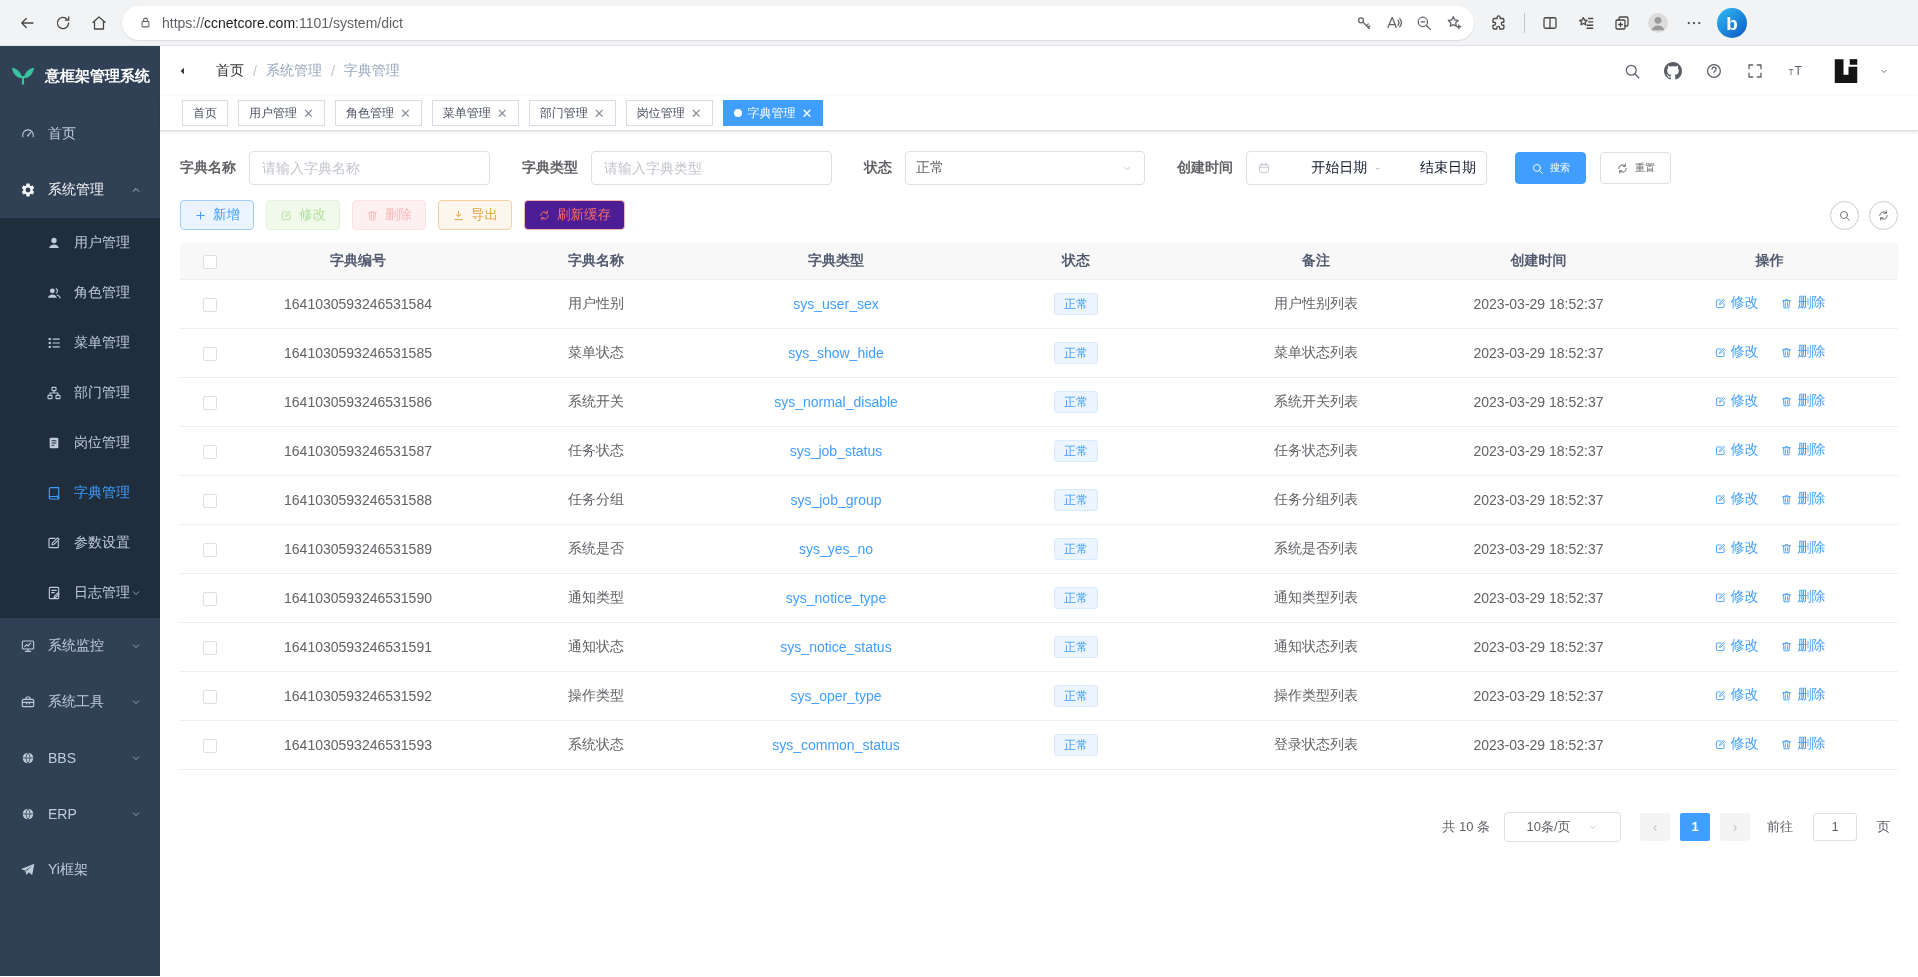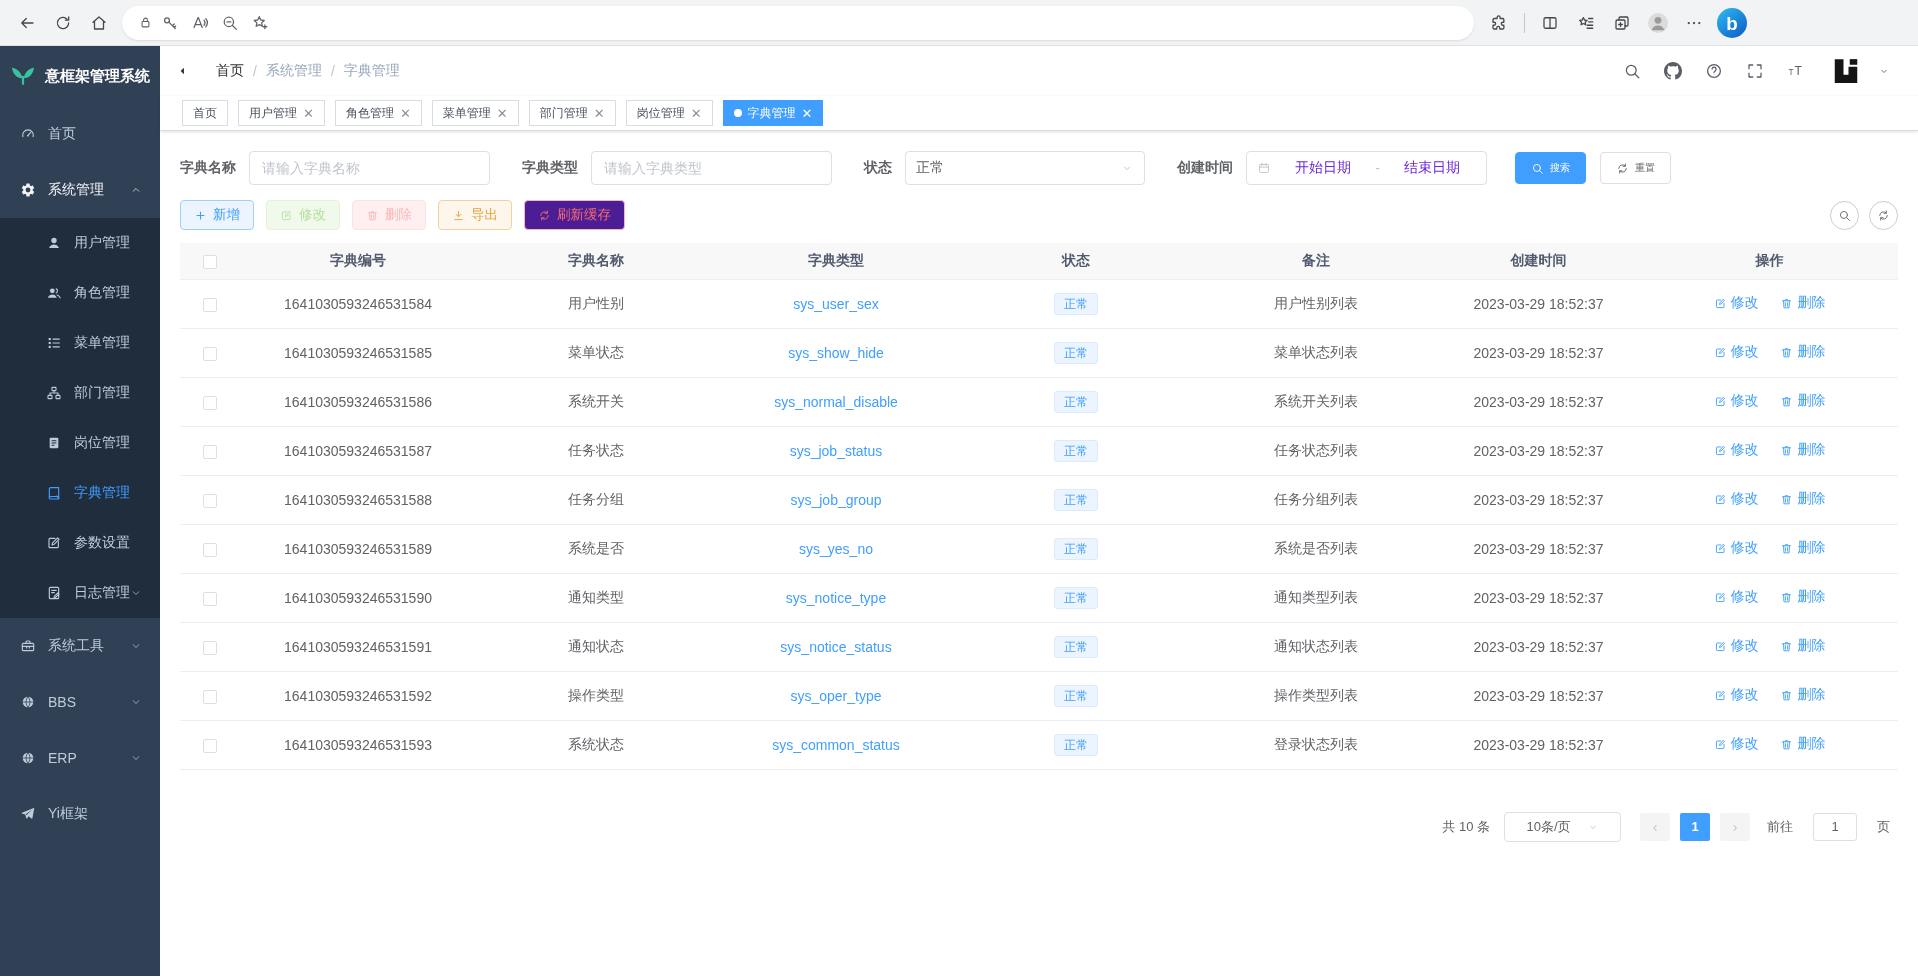--- a/index.html
+++ b/index.html
@@ -61,21 +61,21 @@
   
   .content { flex:1; padding:20px; overflow:hidden; }
 
   .filter-row { display:flex; align-items:center; margin-bottom:15px; }
   .f-label { font-size:14px; font-weight:700; color:#606266; margin-right:13px; white-space:nowrap; }
   .f-input { width:241px; height:34px; border:1px solid #dcdfe6; border-radius:4px; padding:0 12px; font-size:14px; color:#606266; font-family:inherit; margin-right:32px; outline:none; background:#fff; }
   .f-input::placeholder { color:#c0c4cc; }
   .f-select { width:240px; height:34px; border:1px solid #dcdfe6; border-radius:4px; padding:0 10px; display:flex; align-items:center; justify-content:space-between; font-size:14px; color:#606266; margin-right:32px; cursor:pointer; background:#fff; }
   .f-select svg, .daterange svg.cal { width:14px; height:14px; color:#c0c4cc; flex:none; }
   .daterange { width:241px; height:34px; border:1px solid #dcdfe6; border-radius:4px; display:flex; align-items:center; gap:8px; padding:0 10px; font-size:14px; margin-right:28px; background:#fff; cursor:pointer; }
-  .daterange .ph { color:#6d28d9; flex:1; text-align:center; }
+  .daterange .ph { color:#0f172a; flex:1; text-align:right; }
   .daterange .dash { color:#c0c4cc; }
   .btn { height:32px; border-radius:4px; display:inline-flex; align-items:center; justify-content:center; gap:6px; font-size:10px; cursor:pointer; border:1px solid transparent; padding:0 15px; font-family:inherit; white-space:nowrap; }
   .btn svg { width:13px; height:13px; }
   .btn-primary { background:#409eff; border-color:#409eff; color:#fff; }
   .btn-default { background:#fff; border-color:#dcdfe6; color:#606266; }
 
   .btn-row { display:flex; align-items:center; gap:12px; margin-bottom:13px; }
   .btn-sm { height:30px; padding:0 13px; font-size:13.5px; }
   .btn-plain-blue   { background:#ecf5ff; border-color:#a0cfff; color:#409eff; }
   .btn-plain-green  { background:#f0f9eb; border-color:#e1f3d8; color:#b3e19d; }
@@ -319,20 +319,21 @@
           <use href="#i-home"></use>
         </svg>
       </span>
     </div>
   <div class="url-pill">
     <span class="b-icon" style="width:22px;height:22px;color:#5f6368;">
         <svg class="ic" style="width:15px;height:15px;">
           <use href="#i-lock"></use>
         </svg>
       </span>
+    <span class="url-text"><span class="url-scheme">https://</span><span class="url-host">ccnetcore.com</span><span class="url-rest">:1101/system/dict</span></span>
     <div style="display:flex;align-items:center;gap:2px;">
         <span class="b-icon icon-key">
           <svg class="ic">
             <use href="#i-key"></use>
           </svg>
         </span>
         <span class="b-icon icon-read-aloud">
           <svg class="ic">
             <use href="#i-read-aloud"></use>
           </svg>
@@ -476,20 +477,29 @@
   <div class="menu-item sub">
     <svg class="ic mi-icon">
             <use href="#i-log-doc"></use>
           </svg>
     <span class="mi-label">日志管理</span>
     <svg class="ic mi-caret">
             <use href="#i-chevron-down"></use>
           </svg>
   </div>
 
+  <div class="menu-item root">
+    <svg class="ic mi-icon">
+            <use href="#i-monitor"></use>
+          </svg>
+    <span class="mi-label">系统监控</span>
+    <svg class="ic mi-caret">
+            <use href="#i-chevron-down"></use>
+          </svg>
+  </div>
 
   <div class="menu-item root">
     <svg class="ic mi-icon">
             <use href="#i-toolbox"></use>
           </svg>
     <span class="mi-label">系统工具</span>
     <svg class="ic mi-caret">
             <use href="#i-chevron-down"></use>
           </svg>
   </div>

